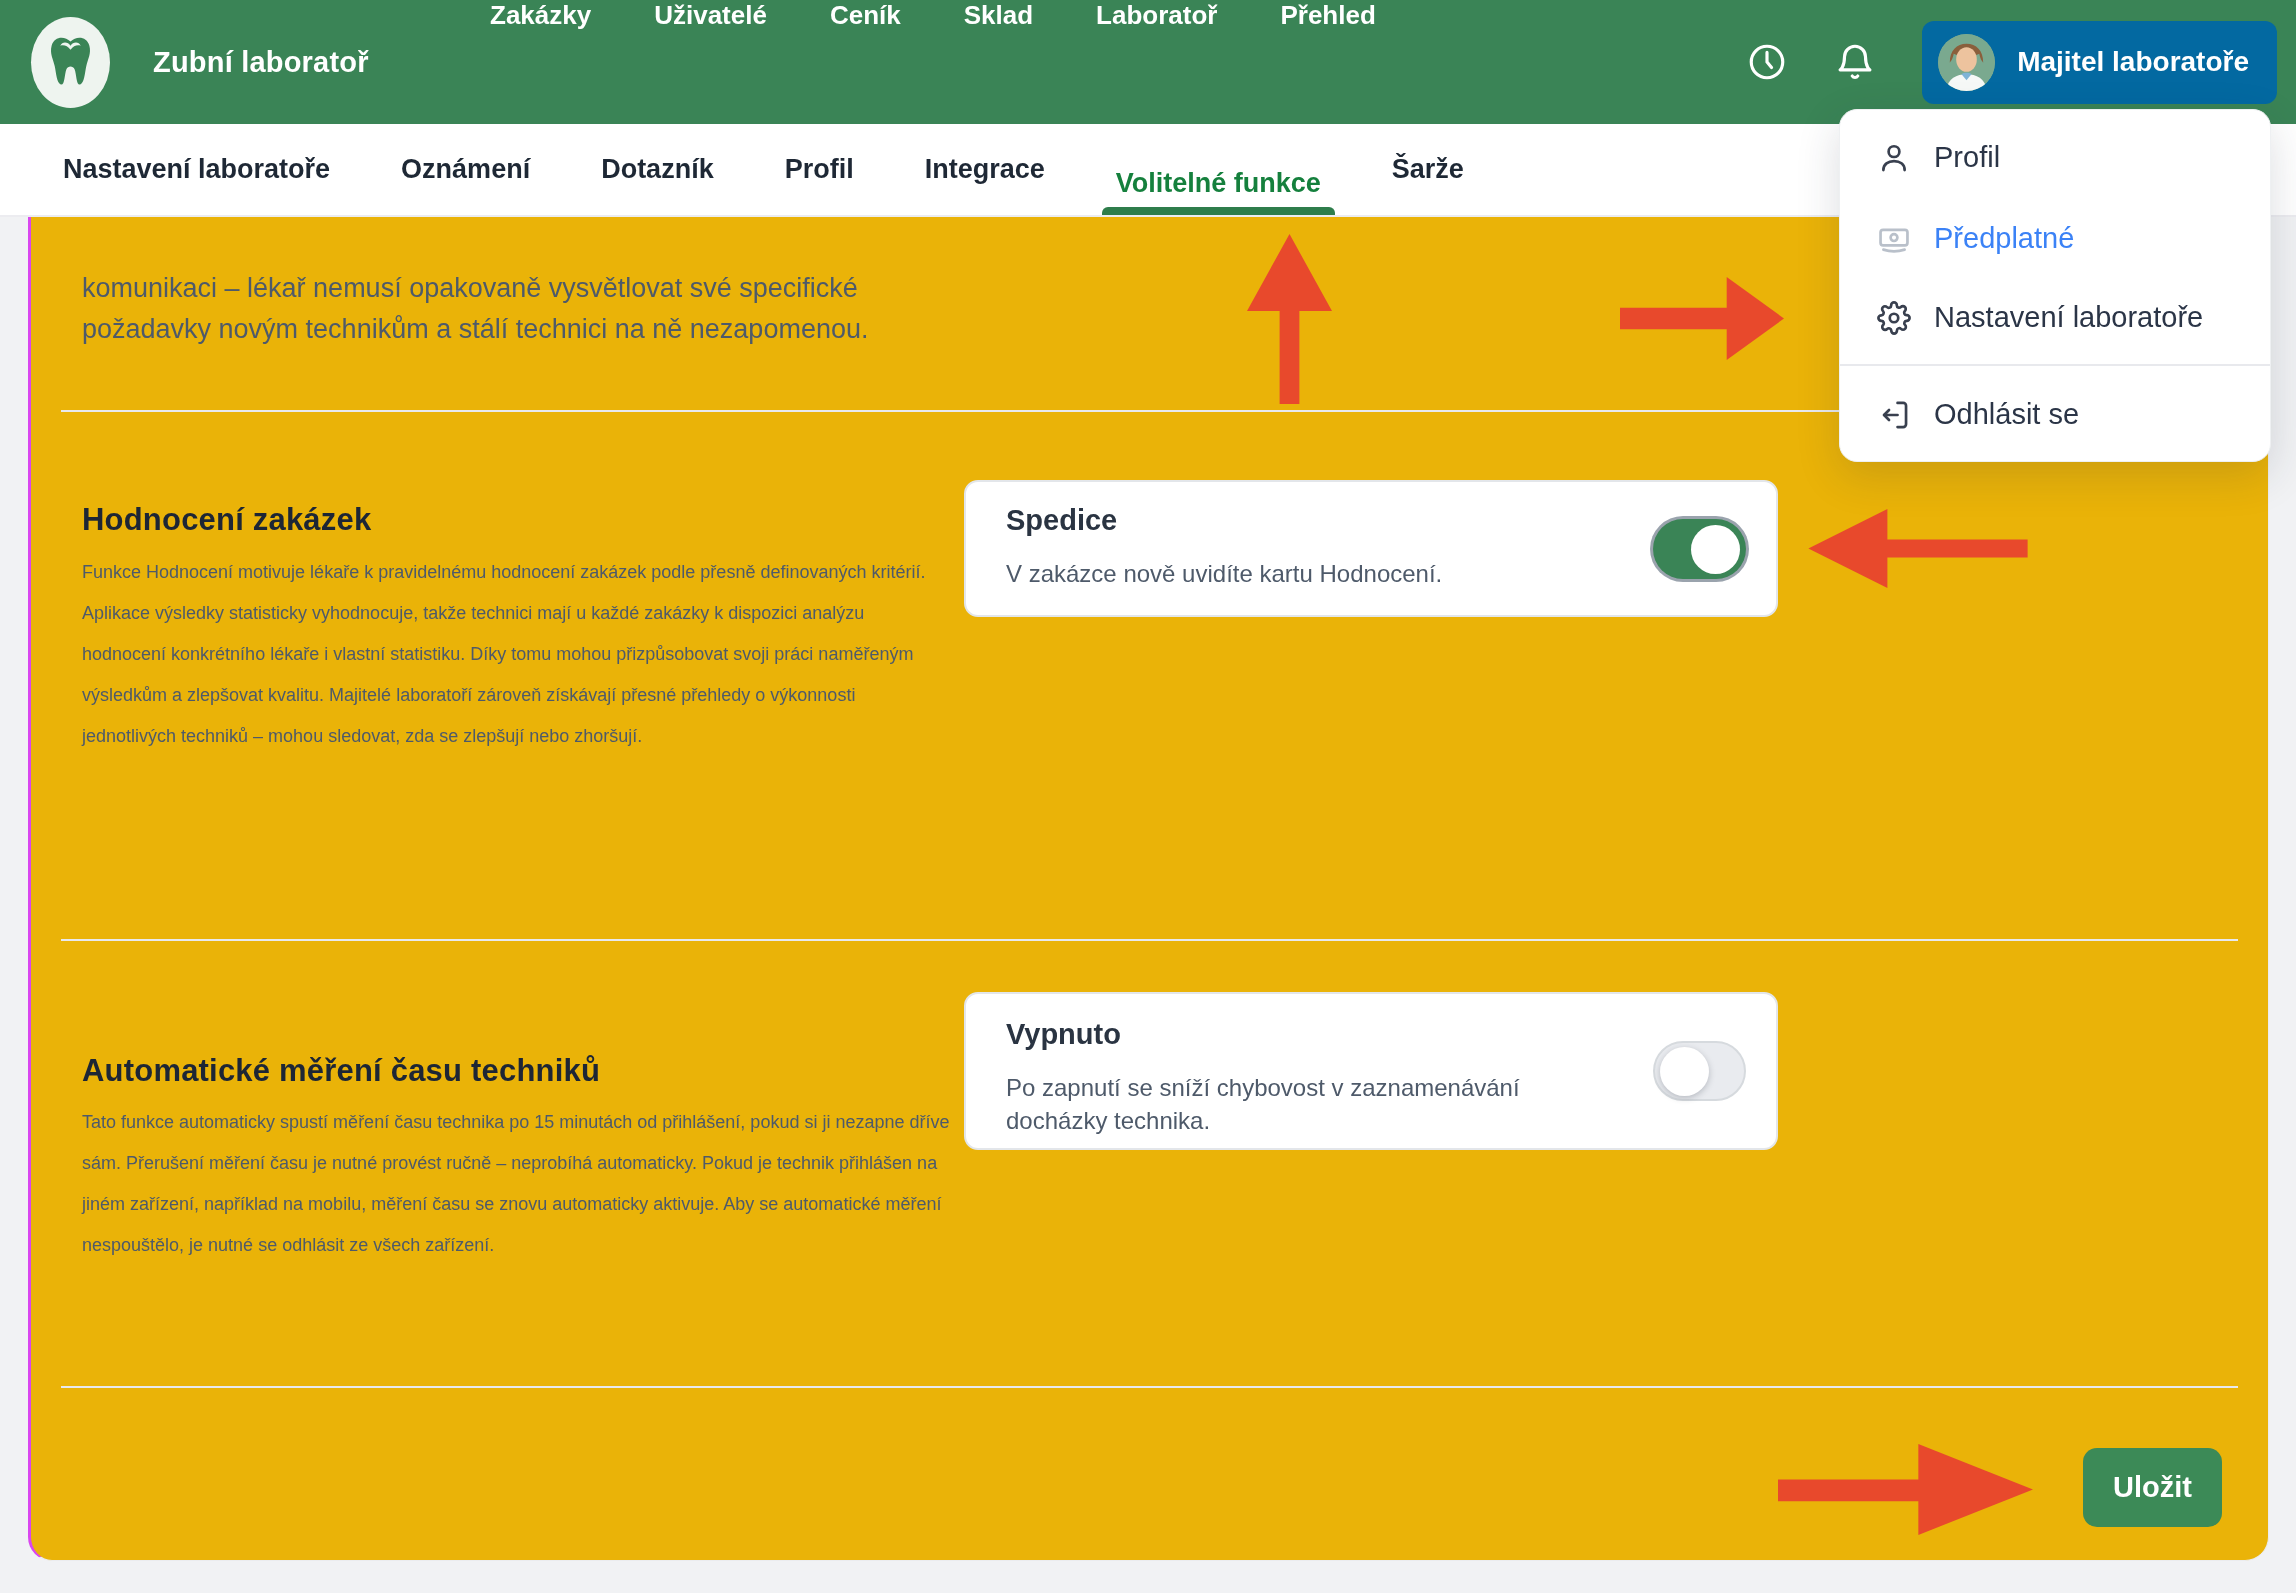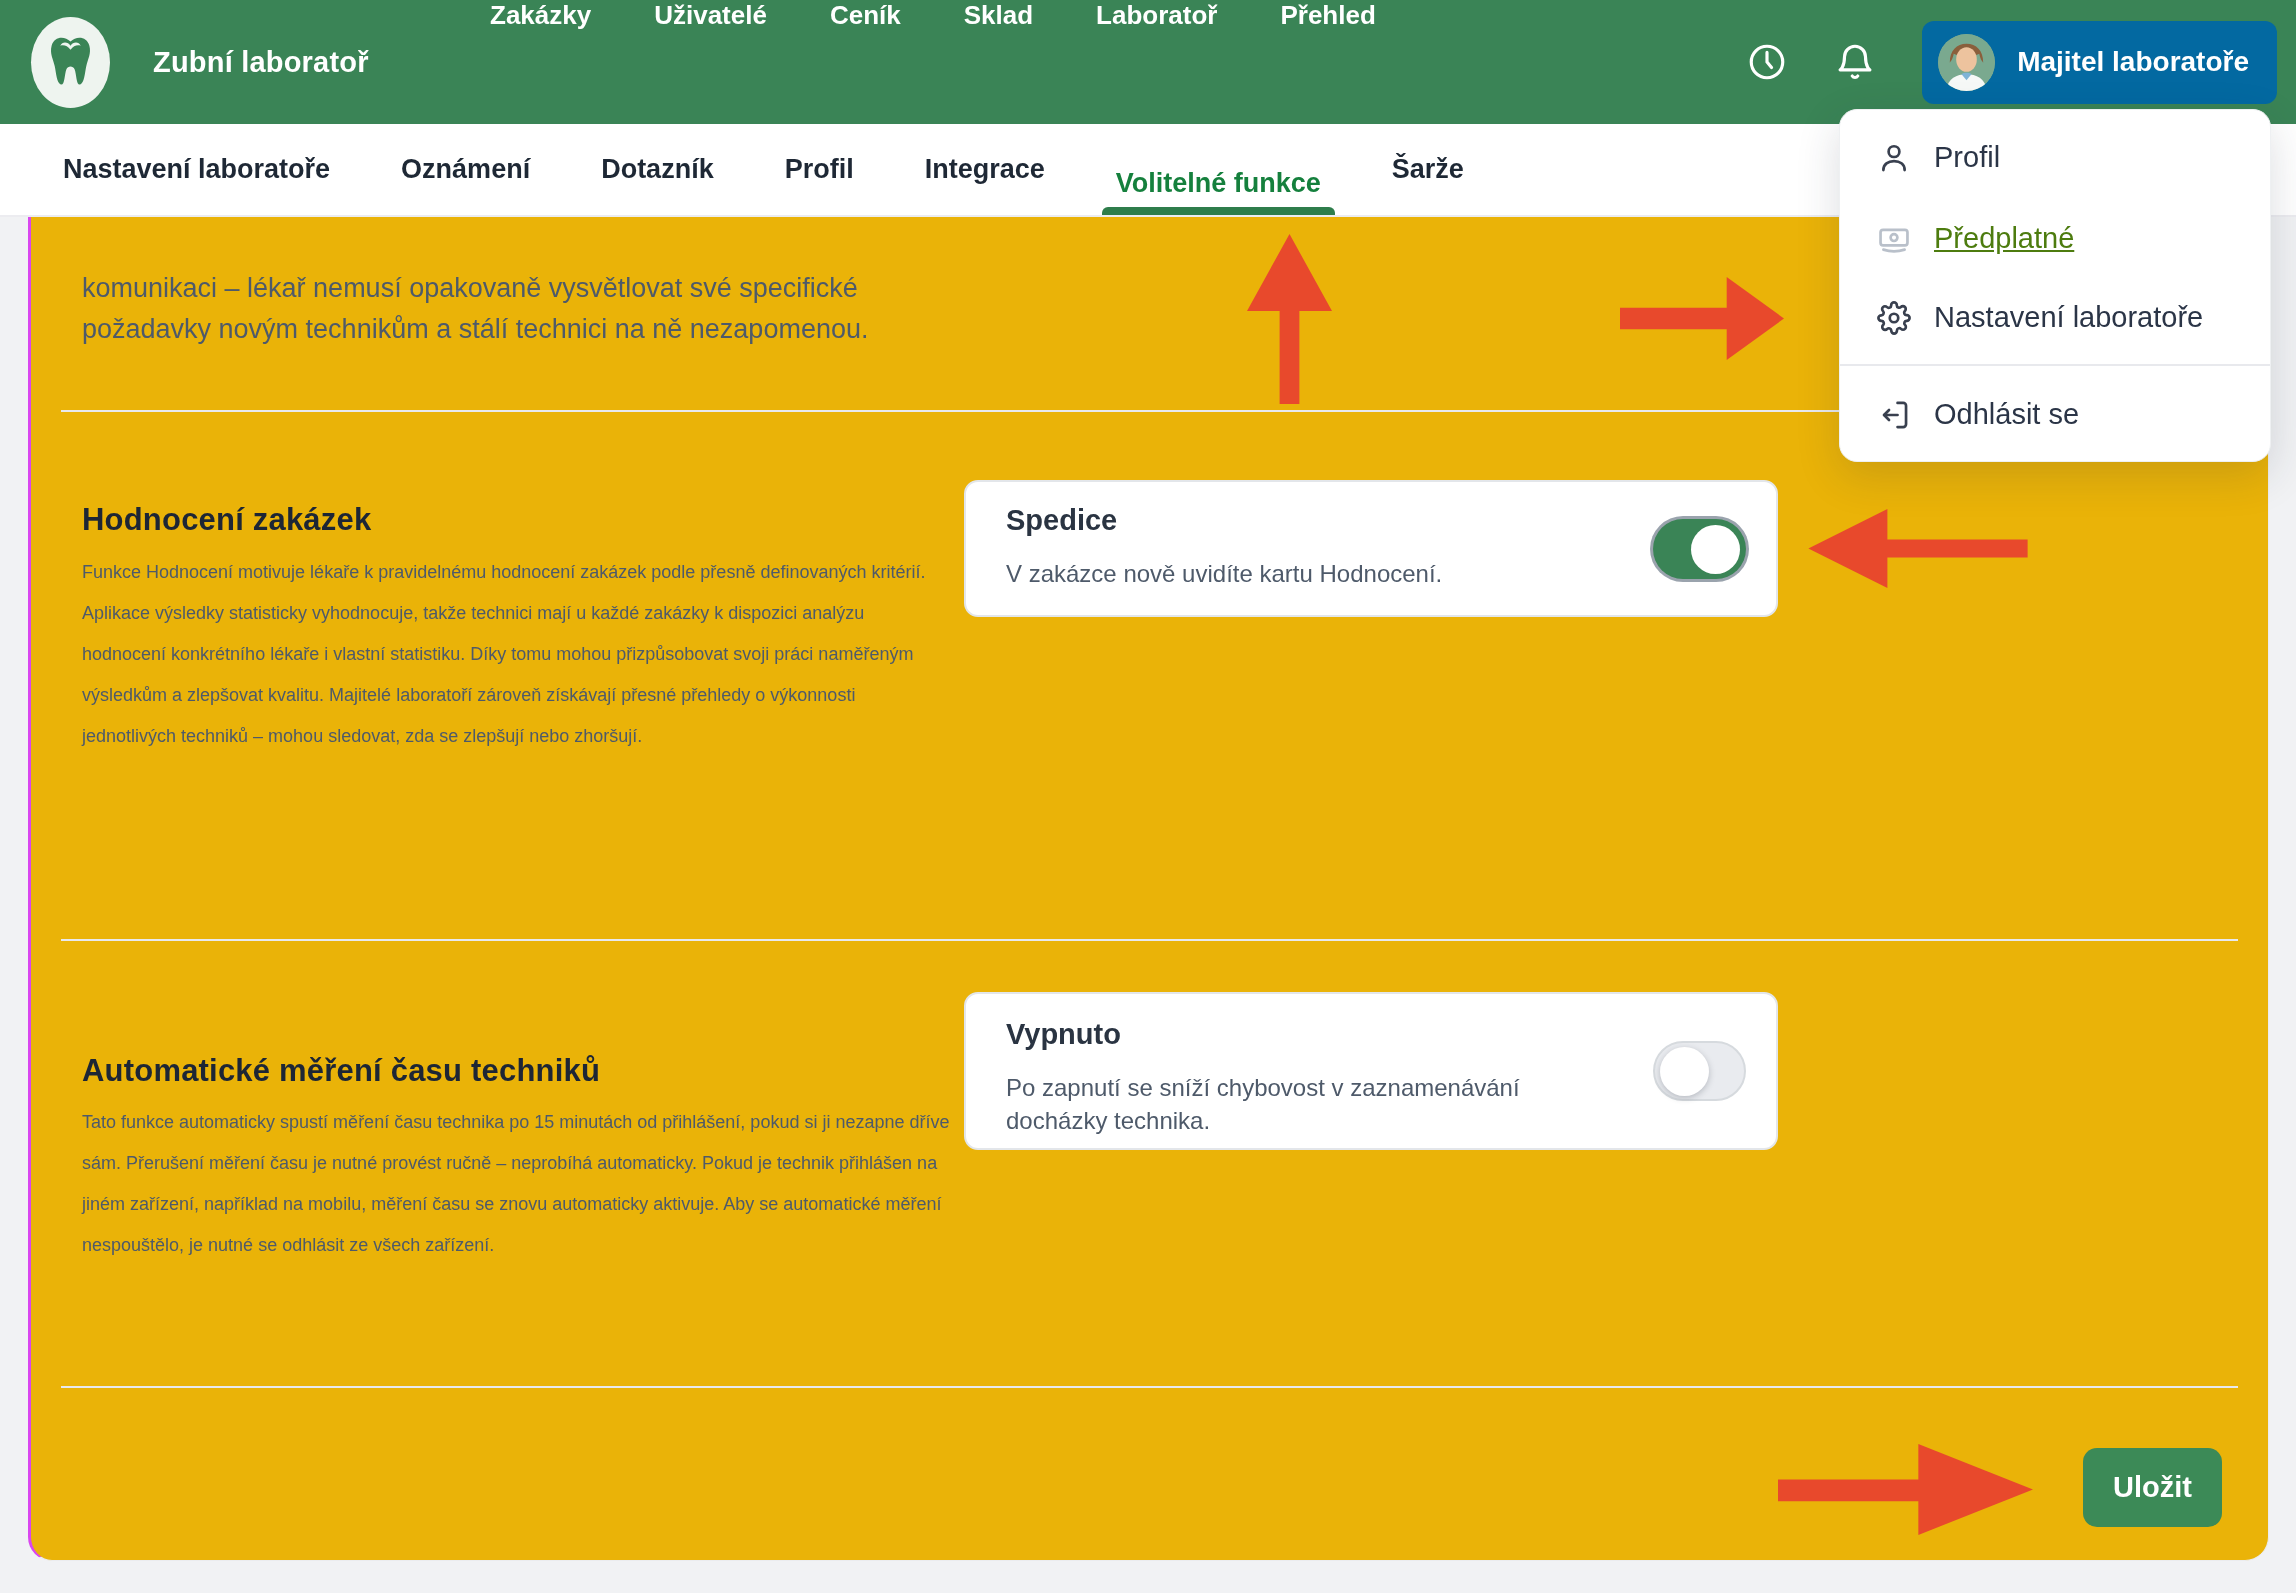--- a/index.html
+++ b/index.html
@@ -110,21 +110,21 @@
   .user-menu{
     position:absolute;left:1839px;top:109px;width:430px;height:351px;
     background:#ffffff;border-radius:18px;border:1px solid #eef0f2;
     box-shadow:0 14px 44px rgba(35,46,60,.16);z-index:40;
   }
   .menu-item{
     position:absolute;left:0;width:100%;height:55px;
     display:flex;align-items:center;gap:22px;padding-left:36px;box-sizing:border-box;cursor:pointer;
   }
   .menu-item .mi-label{font-size:29px;font-weight:500;color:#2b3547;white-space:nowrap;}
-  .menu-item.disabled .mi-label{color:#4d7c0f;text-decoration:underline;}
+  .menu-item.disabled .mi-label{color:#3b82f6;}
   .menu-divider{position:absolute;left:0;top:254px;width:100%;height:2px;background:#e8e9ed;}
   .mi-icon{width:36px;height:36px;display:flex;align-items:center;justify-content:center;}
 
   
   .arrow{position:absolute;z-index:60;pointer-events:none;}
 </style>
 </head>
 <body>
 
 <div class="page">

